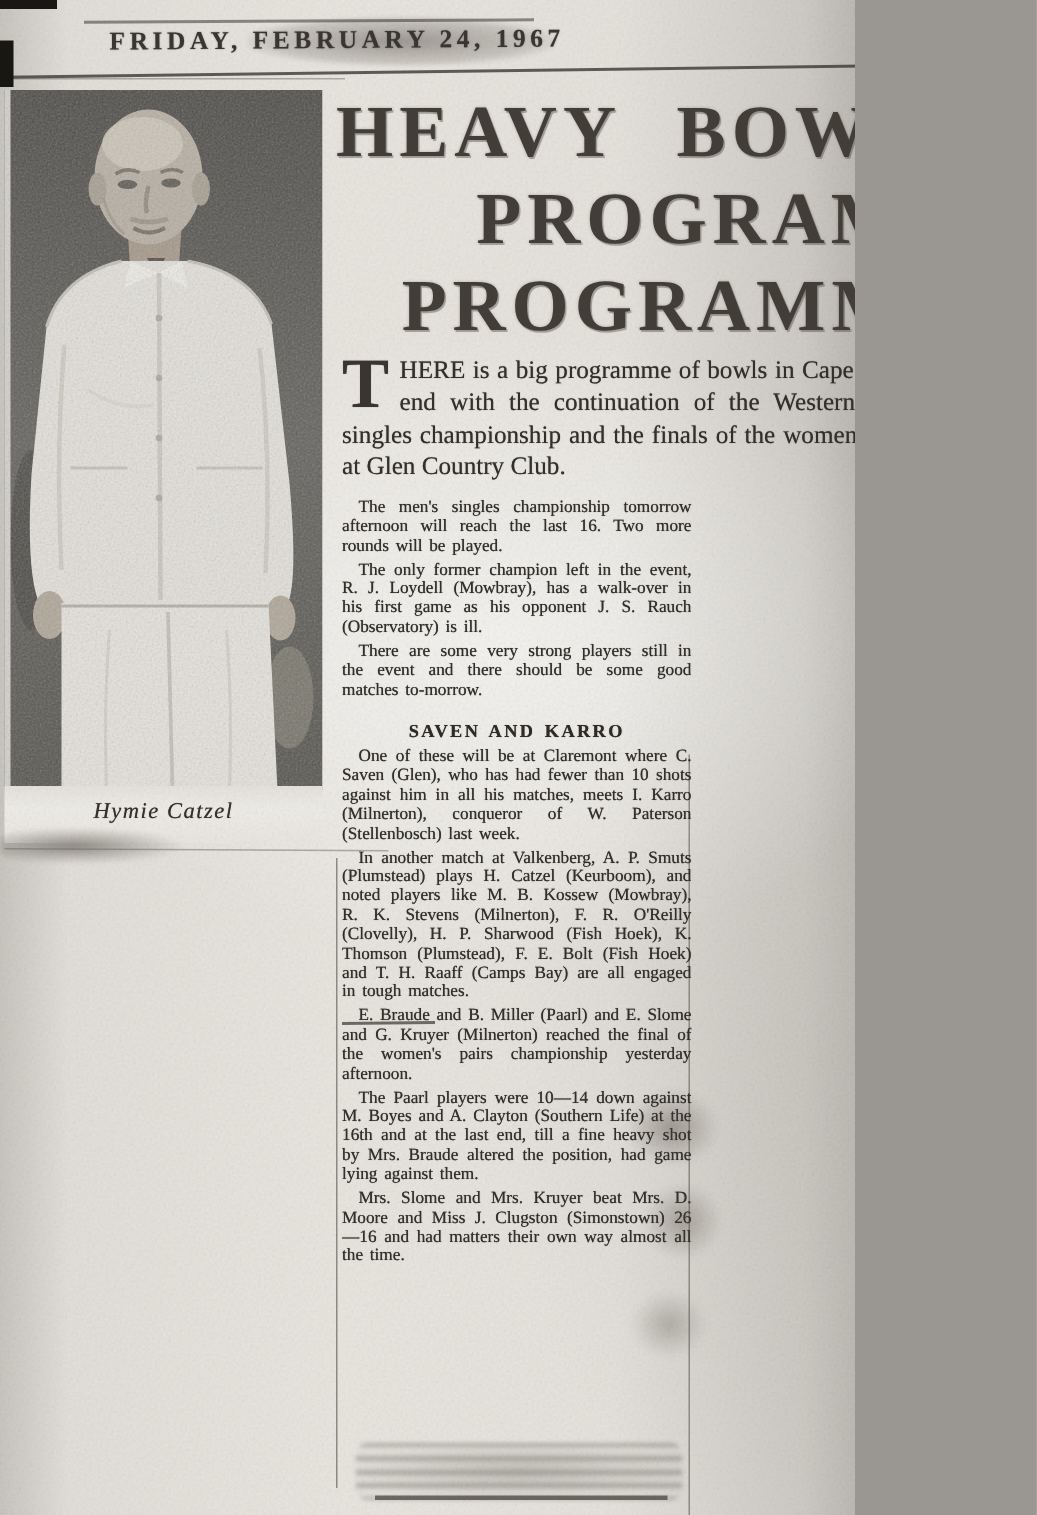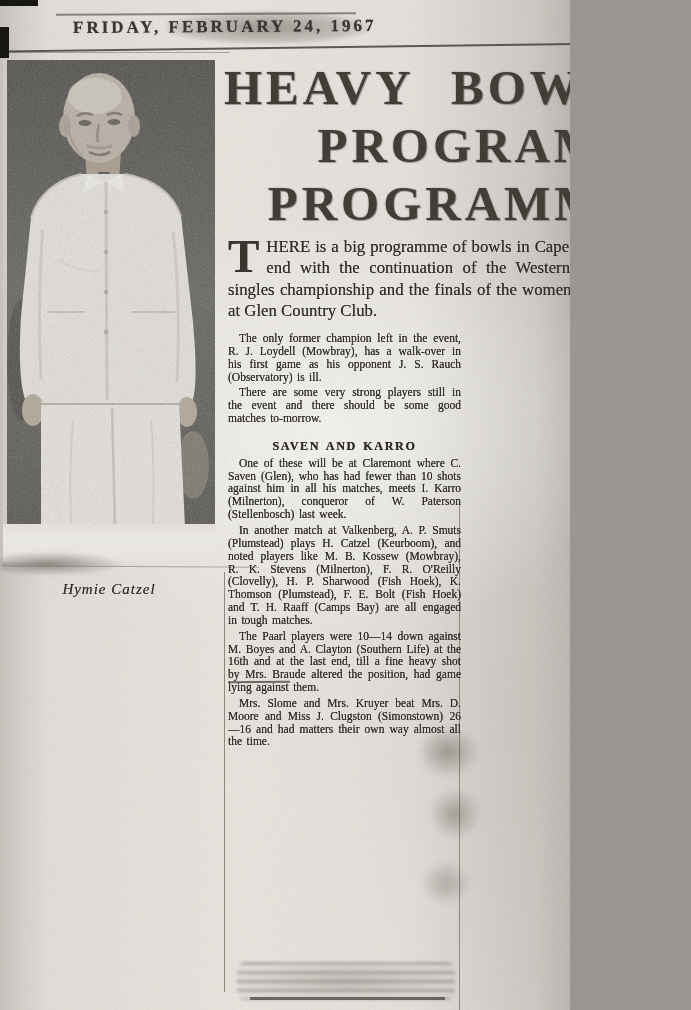--- a/index.html
+++ b/index.html
@@ -31,21 +31,20 @@
   .rule-below-date2{left:0;top:52px;width:230px;height:1px;opacity:.35;}
   .photo-frame{position:absolute;left:3px;top:60px;width:212px;height:467px;z-index:3;}
   .caption-strip{
     position:absolute;left:3px;top:524px;width:212px;height:38px;z-index:4;
     background:linear-gradient(180deg,#e6e3dc,#efede7 40%,#eae7e1);
   }
   .photo-caption{
     position:absolute;left:0;top:9px;width:100%;text-align:center;
     font-style:italic;font-size:15px;color:#34302a;letter-spacing:1px;
     text-shadow:0 0 .5px rgba(52,48,42,.7);
-    margin-top:48px;
   }
   .photo-bottom-smudge{
     position:absolute;left:0px;top:552px;width:122px;height:24px;z-index:4;border-radius:30%;
     background:radial-gradient(ellipse at 40% 50%, rgba(75,70,63,.55), rgba(75,70,63,0) 72%);
     filter:blur(1.5px);
   }
   .caption-underline{position:absolute;left:3px;top:566px;width:256px;height:1px;background:#6f6a62;opacity:.5;z-index:4;transform:rotate(.3deg);}
   .headline{position:absolute;left:218px;top:58px;width:473px;z-index:5;color:#433f38;font-weight:700;}
   .headline .hl{
     position:absolute;white-space:nowrap;font-size:49px;line-height:52px;
@@ -199,25 +198,27 @@
     <div class="hl hl-1">HEAVY BOWLING</div>
     <div class="hl hl-2">PROGRAMME</div>
     <div class="hl hl-3">PROGRAMME</div>
   </div>
 
   <div class="lead">
     <p><span class="dropcap">T</span><span>HERE is a big programme of bowls in Cape Town this week-end with the continuation of the Western Province men's singles championship and the finals of the women's championships at Glen Country Club.</span></p>
   </div>
 
   <div class="column">
+    <p>The men's singles championship tomorrow afternoon will reach the last 16. Two more rounds will be played.</p>
     <p>The only former champion left in the event, R. J. Loydell (Mowbray), has a walk-over in his first game as his opponent J. S. Rauch (Observatory) is ill.</p>
     <p>There are some very strong players still in the event and there should be some good matches to-morrow.</p>
     <div class="subhead">SAVEN AND KARRO</div>
     <p>One of these will be at Claremont where C. Saven (Glen), who has had fewer than 10 shots against him in all his matches, meets I. Karro (Milnerton), conqueror of W. Paterson (Stellenbosch) last week.</p>
     <p>In another match at Valkenberg, A. P. Smuts (Plumstead) plays H. Catzel (Keurboom), and noted players like M. B. Kossew (Mowbray), R. K. Stevens (Milnerton), F. R. O'Reilly (Clovelly), H. P. Sharwood (Fish Hoek), K. Thomson (Plumstead), F. E. Bolt (Fish Hoek) and T. H. Raaff (Camps Bay) are all engaged in tough matches.</p>
+    <p>E. Braude and B. Miller (Paarl) and E. Slome and G. Kruyer (Milnerton) reached the final of the women's pairs championship yesterday afternoon.</p>
     <p>The Paarl players were 10—14 down against M. Boyes and A. Clayton (Southern Life) at the 16th and at the last end, till a fine heavy shot by Mrs. Braude altered the position, had game lying against them.</p>
     <p>Mrs. Slome and Mrs. Kruyer beat Mrs. D. Moore and Miss J. Clugston (Simonstown) 26—16 and had matters their own way almost all the time.</p>
   </div>
 
   <div class="vrule vrule-left"></div>
   <div class="vrule vrule-right"></div>
 
   <div class="margin-strip"></div>
   <div class="margin-letter ml-w">W</div>
   <div class="ml-dash"></div>

